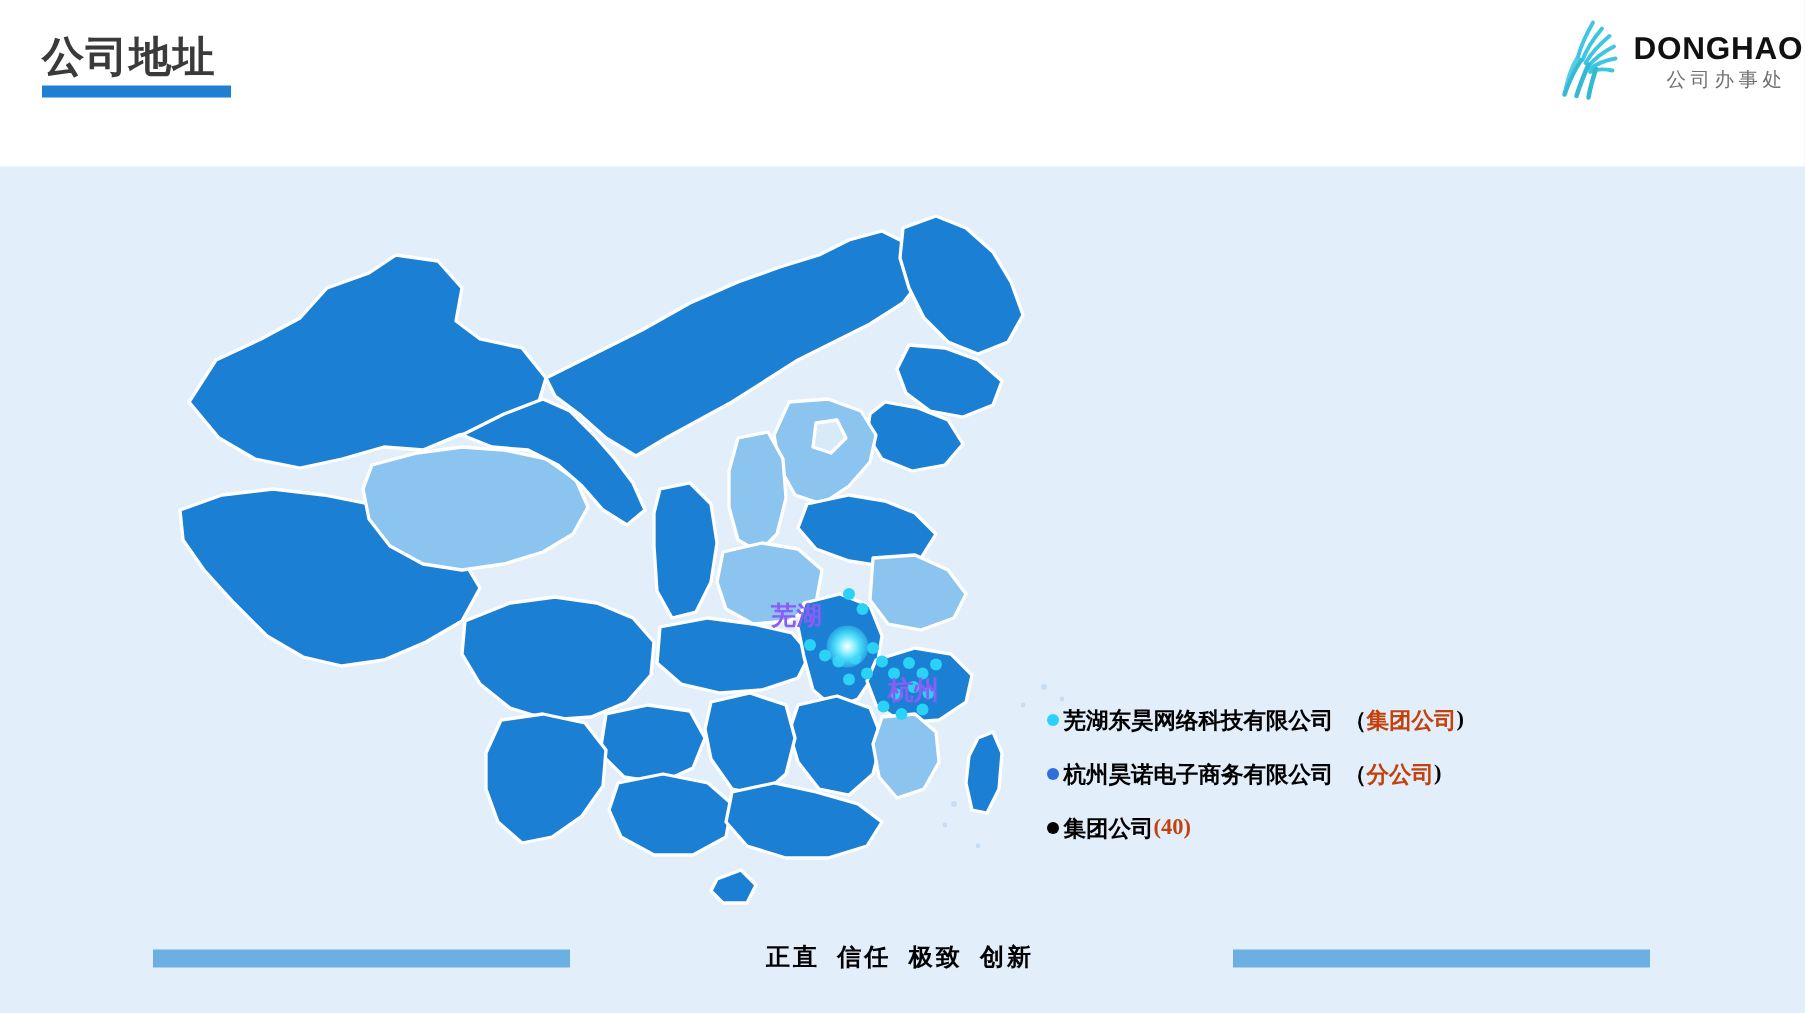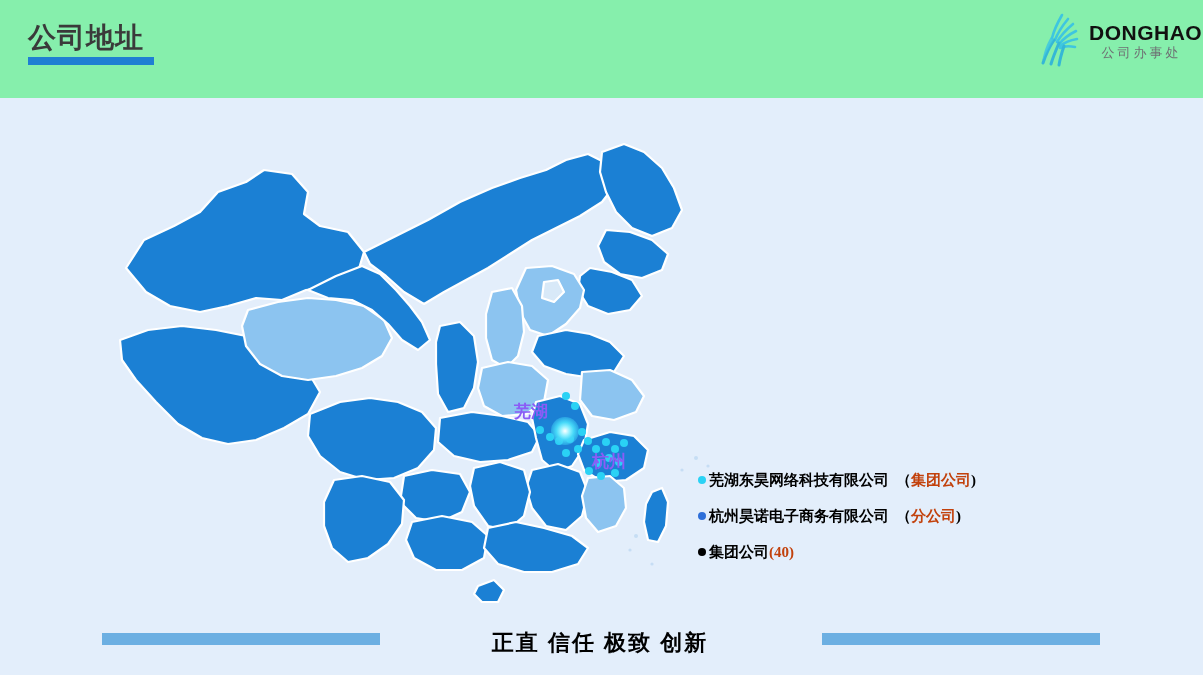--- a/index.html
+++ b/index.html
@@ -19,22 +19,22 @@
     width: 1203px;
     height: 675px;
     background: #e3eefb;
   }
 
   
   #header {
     position: absolute;
     left: 0; top: 0;
     width: 1203px;
-    height: 98px;
-    background: #86efac;
+    height: 111px;
+    background: #ffffff;
   }
   #title-block {
     position: absolute;
     left: 28px; top: 22px;
     width: 132px;
   }
   #page-title {
     font-size: 28px;
     font-weight: bold;
     color: #3a3a3a;
@@ -58,21 +58,21 @@
   }
   #logo-mark {
     position: absolute;
     left: 0; top: 0;
     width: 60px; height: 60px;
   }
   #logo-text {
     position: absolute;
     left: 58px; top: 12px;
     width: 102px;
-    text-align: center;
+    text-align: right;
   }
   #logo-name {
     font-size: 21px;
     font-weight: bold;
     color: #111;
     letter-spacing: 0.5px;
     line-height: 22px;
   }
   #logo-sub {
     font-size: 13px;
@@ -156,22 +156,22 @@
     position: absolute;
     left: 822px; top: 633px;
     width: 278px; height: 12px;
     background: #6cafe2;
   }
   #footer-slogan {
     position: absolute;
     left: 400px; top: 628px;
     width: 400px;
     text-align: center;
-    font-family: Liberation Sans, sans-serif;
-    font-size: 22px;
+    font-family: Liberation Mono, monospace;
+    font-size: 16px;
     font-weight: bold;
     color: #000;
     letter-spacing: 2px;
     white-space: nowrap;
   }
 </style>
 </head>
 <body>
 
 <div id="slide">

